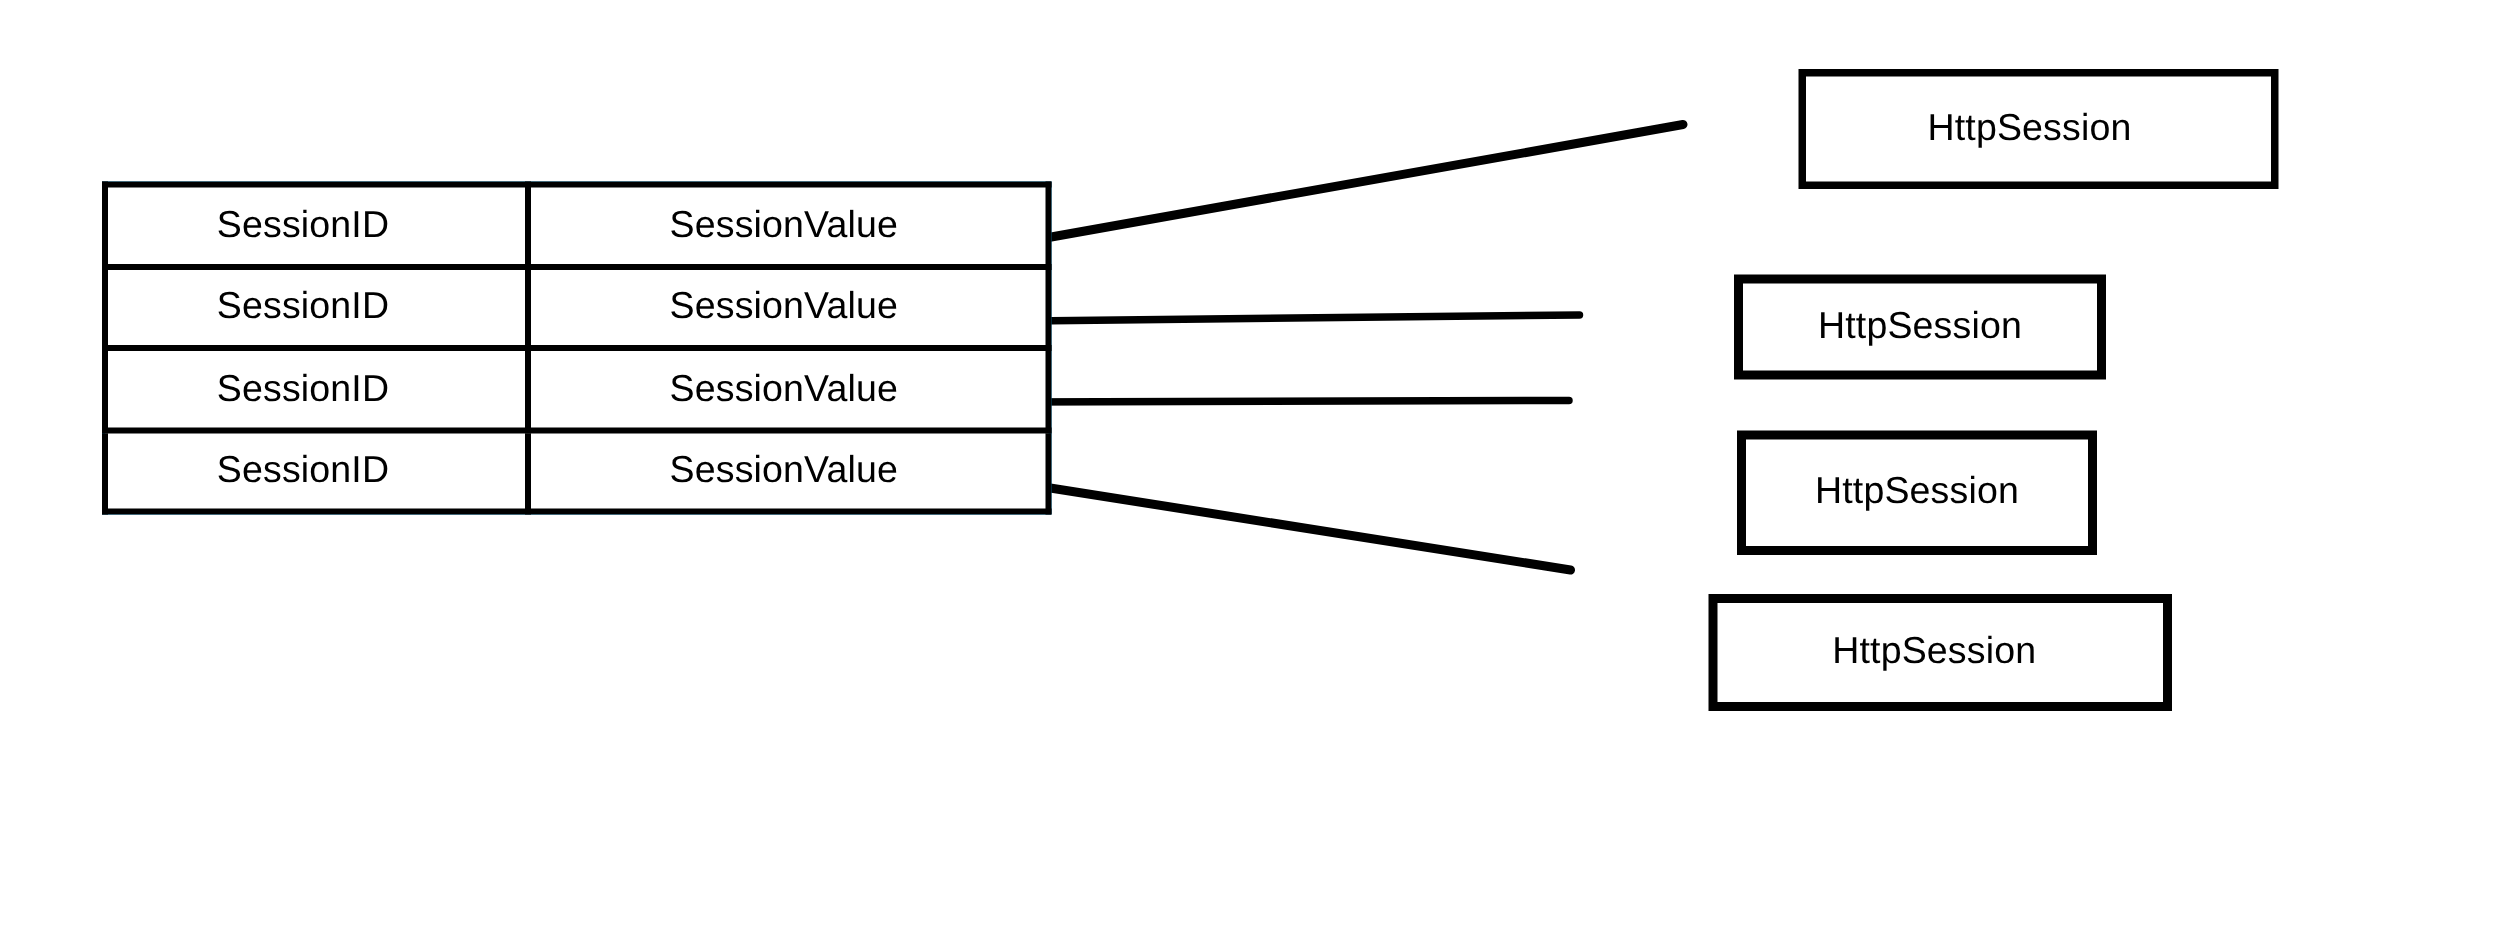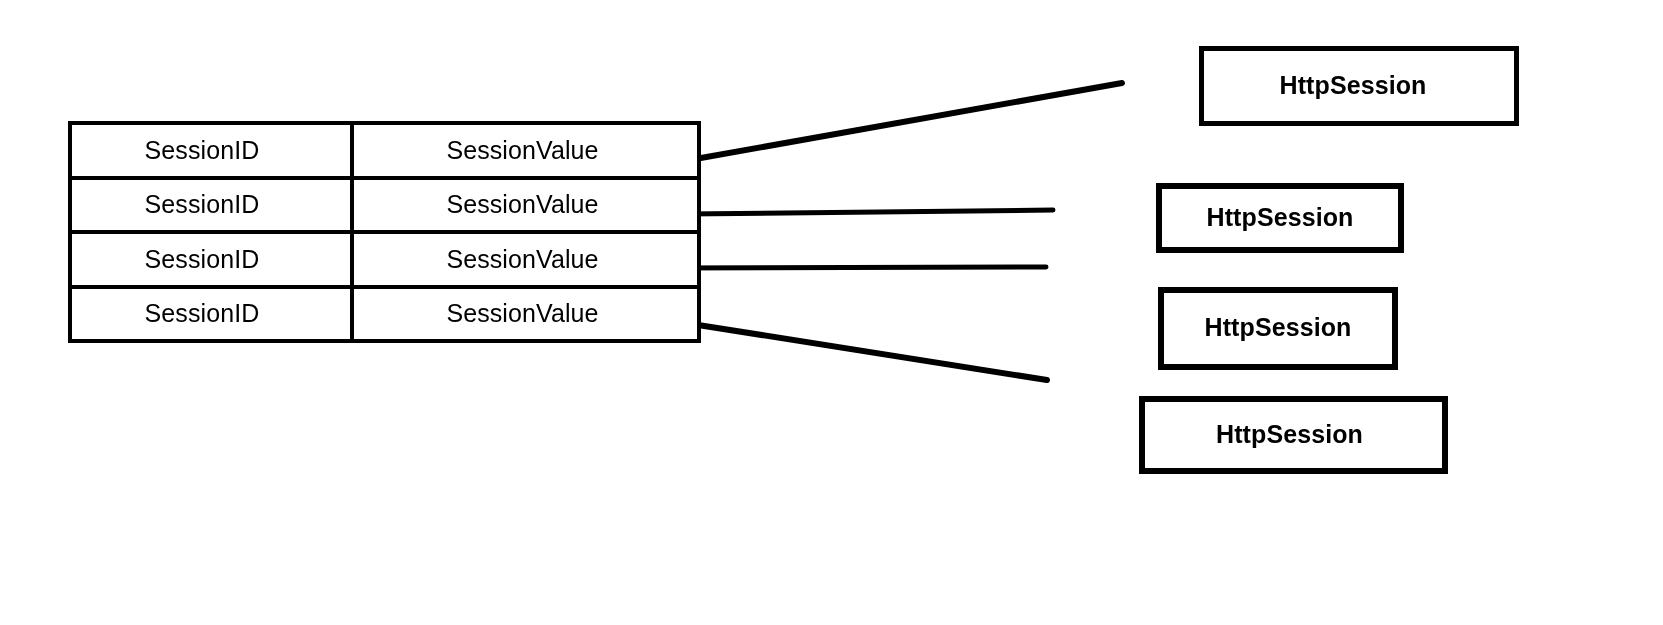--- a/index.html
+++ b/index.html
@@ -58,21 +58,20 @@
     display: flex;
     align-items: center;
     justify-content: center;
     font-size: 25px;
     color: #000000;
     letter-spacing: 0.1px;
   }
   .http-box .http-label {
     display: block;
     transform: translateY(-1px);
-    font-weight: bold;
   }
 
   #http-box-1 { left: 1199px; top: 46px;  width: 320px; height: 80px; }
   #http-box-2 { left: 1156px; top: 183px; width: 248px; height: 70px;
                 border-width: 6px; }
   #http-box-3 { left: 1158px; top: 287px; width: 240px; height: 83px;
                 border-width: 6px; }
   #http-box-4 { left: 1139px; top: 396px; width: 309px; height: 78px;
                 border-width: 6px; }
   #http-box-4 .http-label { transform: translate(-4px, -1px); }

